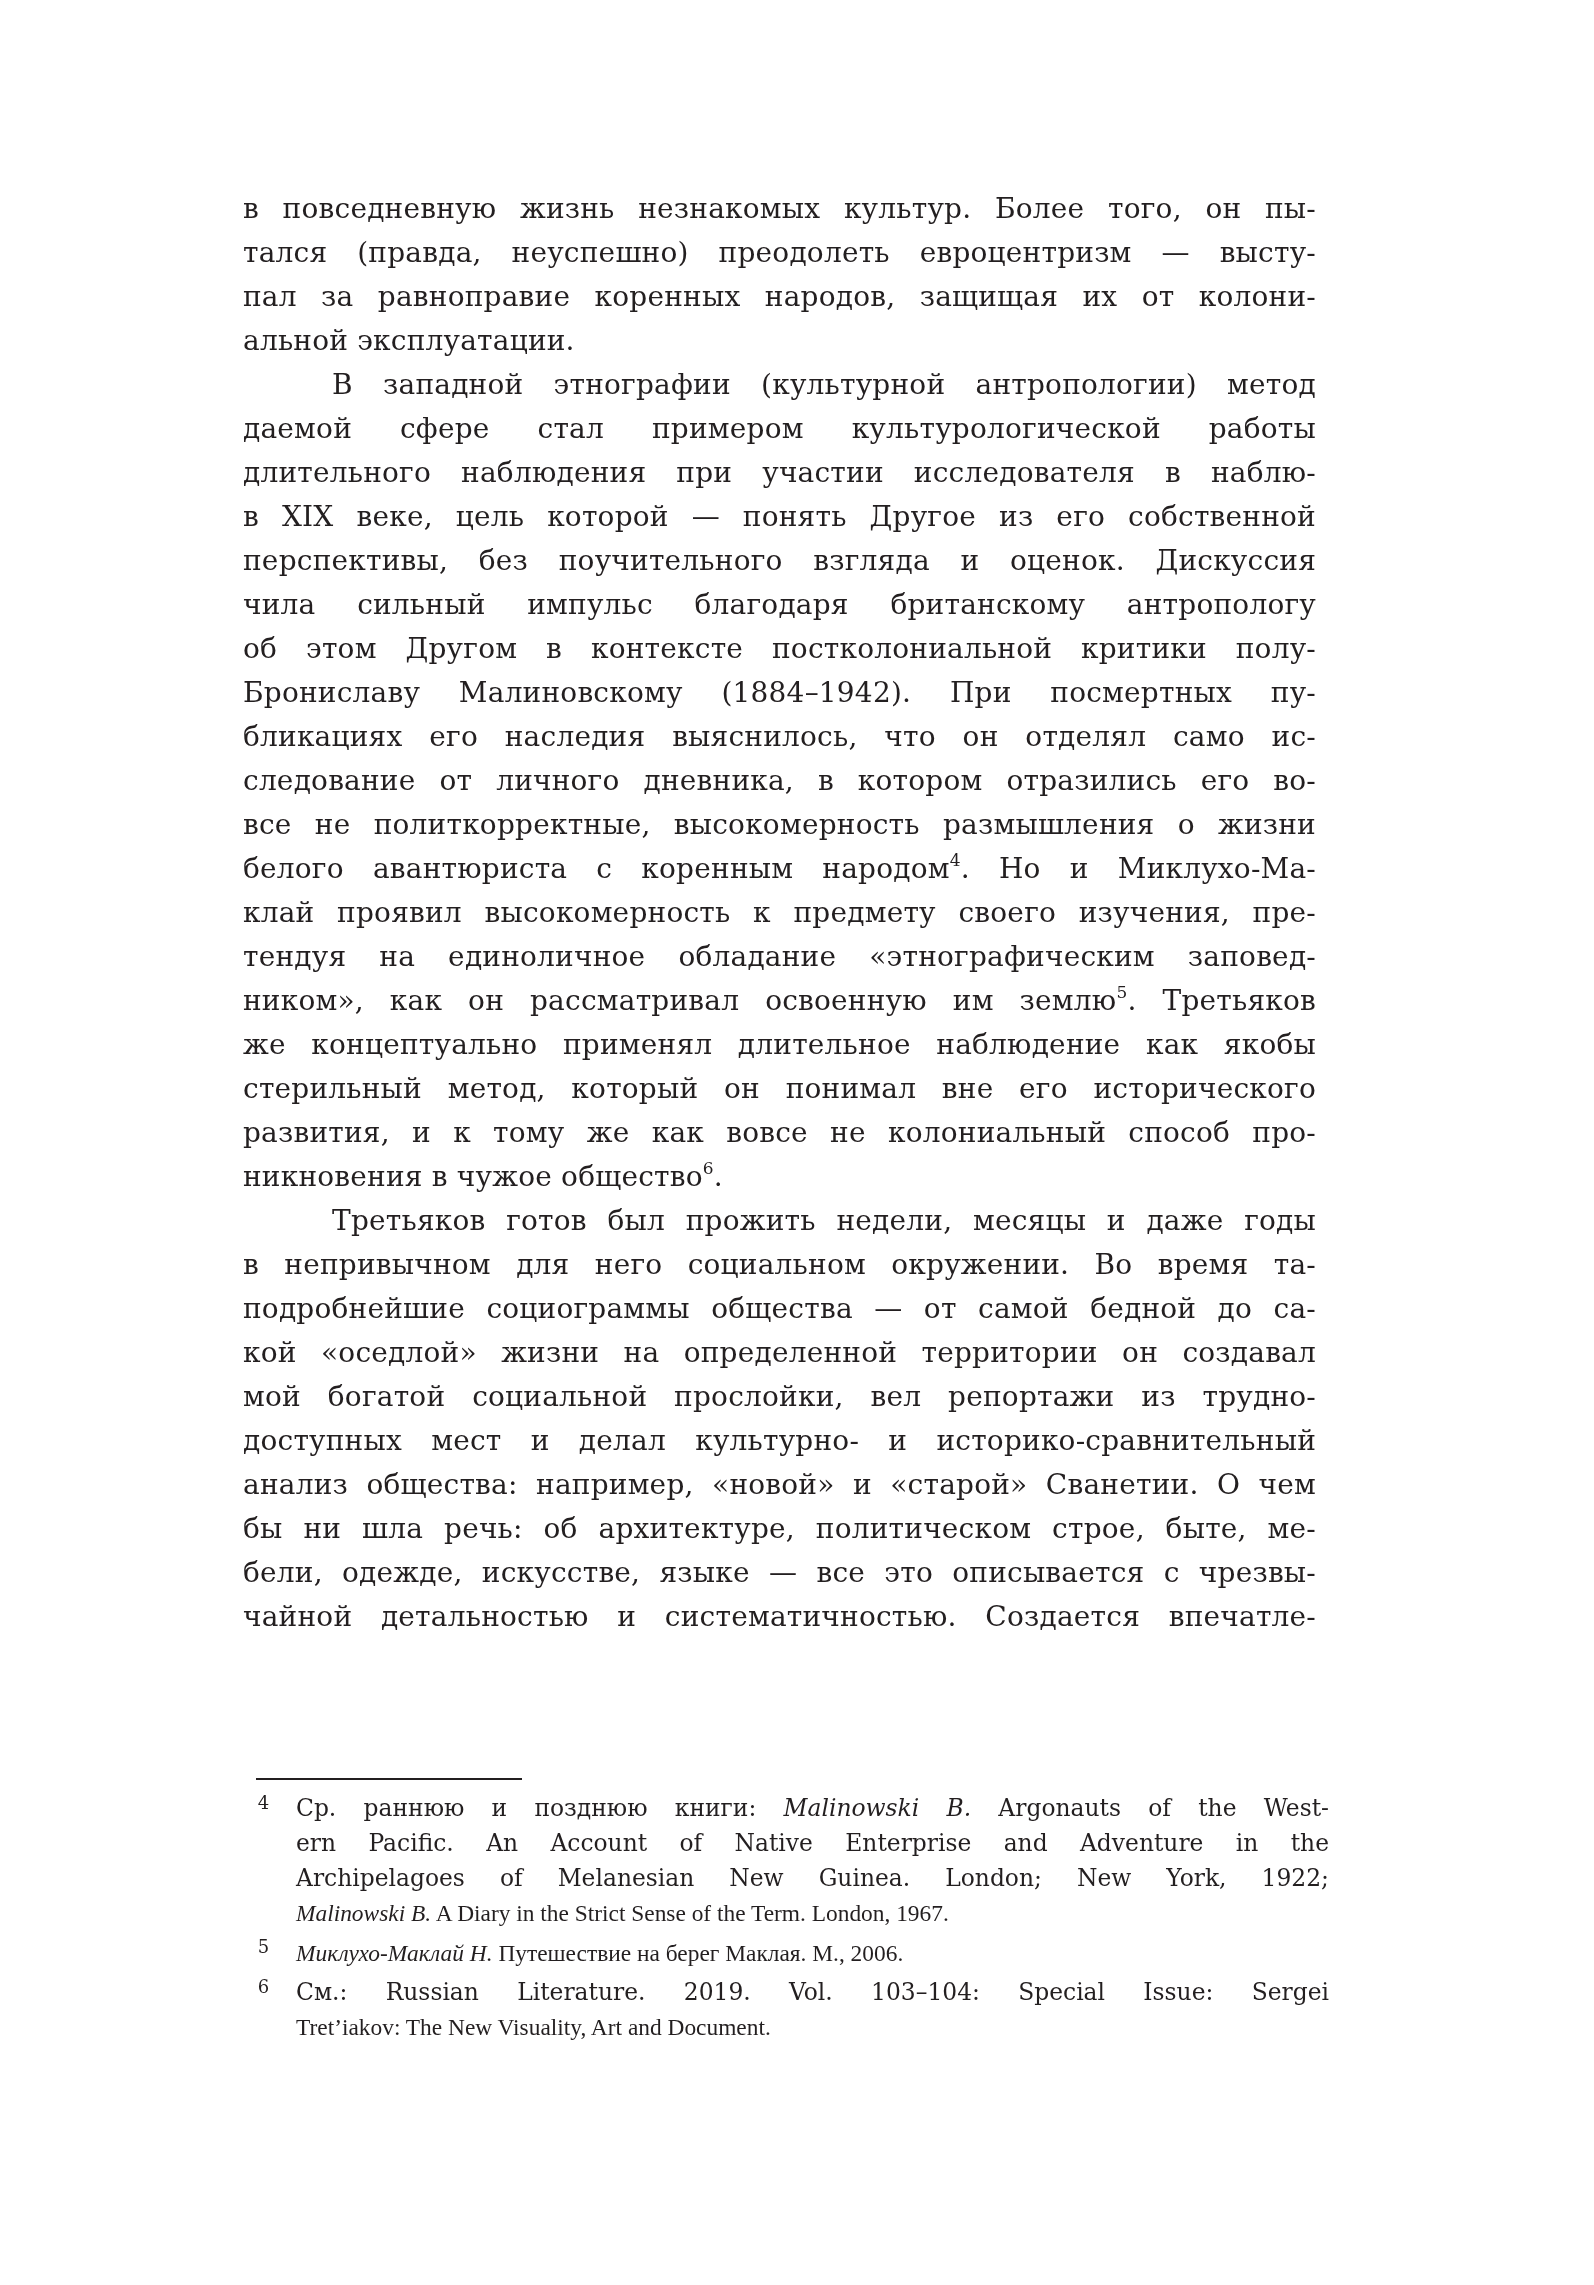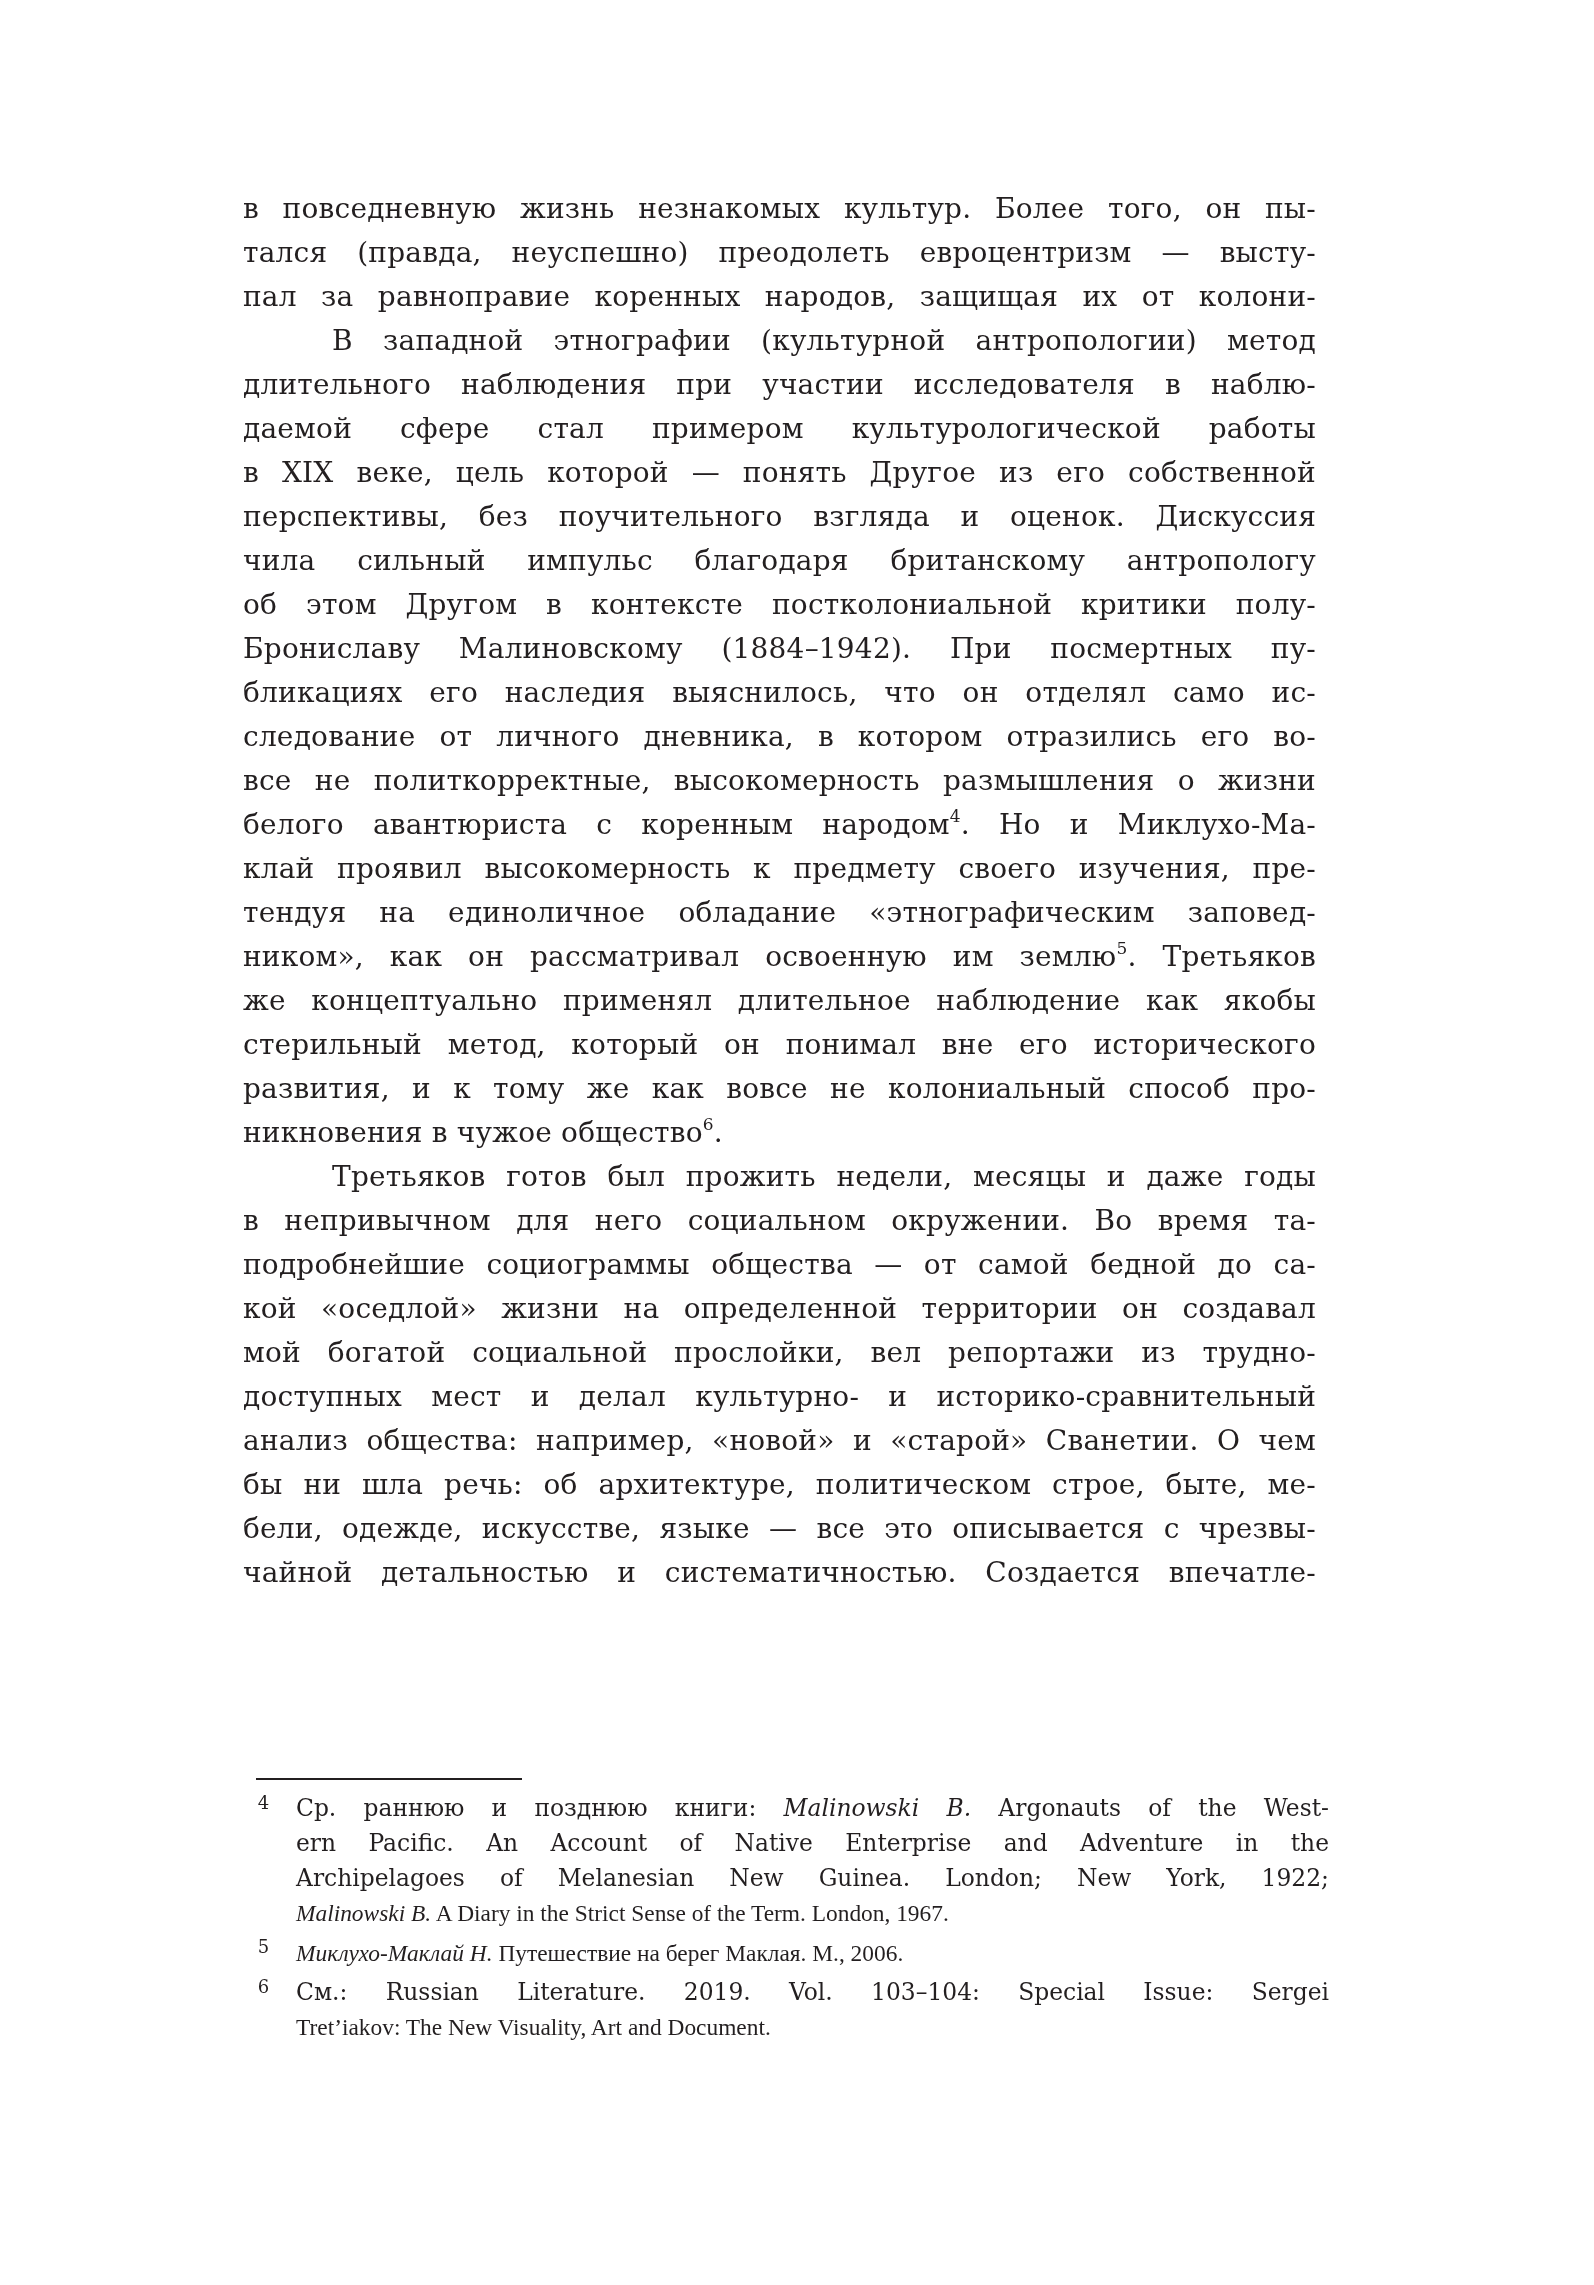--- a/index.html
+++ b/index.html
@@ -96,25 +96,26 @@
   </style>
 </head>
 <body style="color: rgb(35, 31, 32); background: rgb(255, 255, 255);">
 
 <div class="page">
   <div class="text-block" id="main-text">
       <div>
         <span class="line"><span>в повседневную жизнь незнакомых культур. Более того, он пы-</span></span>
         <span class="line"><span>тался (правда, неуспешно) преодолеть евроцентризм — высту-</span></span>
         <span class="line"><span>пал за равноправие коренных народов, защищая их от колони-</span></span>
+        <span class="line last"><span>альной эксплуатации.</span></span>
       </div>
       <div>
         <span class="line indent"><span>В западной этнографии (культурной антропологии) метод</span></span>
+        <span class="line"><span>даемой сфере стал примером культурологической работы</span></span>
         <span class="line"><span>длительного наблюдения при участии исследователя в наблю-</span></span>
-        <span class="line"><span>даемой сфере стал примером культурологической работы</span></span>
         <span class="line"><span>в XIX веке, цель которой — понять Другое из его собственной</span></span>
         <span class="line"><span>перспективы, без поучительного взгляда и оценок. Дискуссия</span></span>
         <span class="line"><span>чила сильный импульс благодаря британскому антропологу</span></span>
         <span class="line"><span>об этом Другом в контексте постколониальной критики полу-</span></span>
         <span class="line"><span>Брониславу Малиновскому (1884–1942). При посмертных пу-</span></span>
         <span class="line"><span>бликациях его наследия выяснилось, что он отделял само ис-</span></span>
         <span class="line"><span>следование от личного дневника, в котором отразились его во-</span></span>
         <span class="line"><span>все не политкорректные, высокомерность размышления о жизни</span></span>
         <span class="line"><span>белого авантюриста с коренным народом</span><sup>4</sup><span>. Но и Миклухо-Ма-</span></span>
         <span class="line"><span>клай проявил высокомерность к предмету своего изучения, пре-</span></span>

